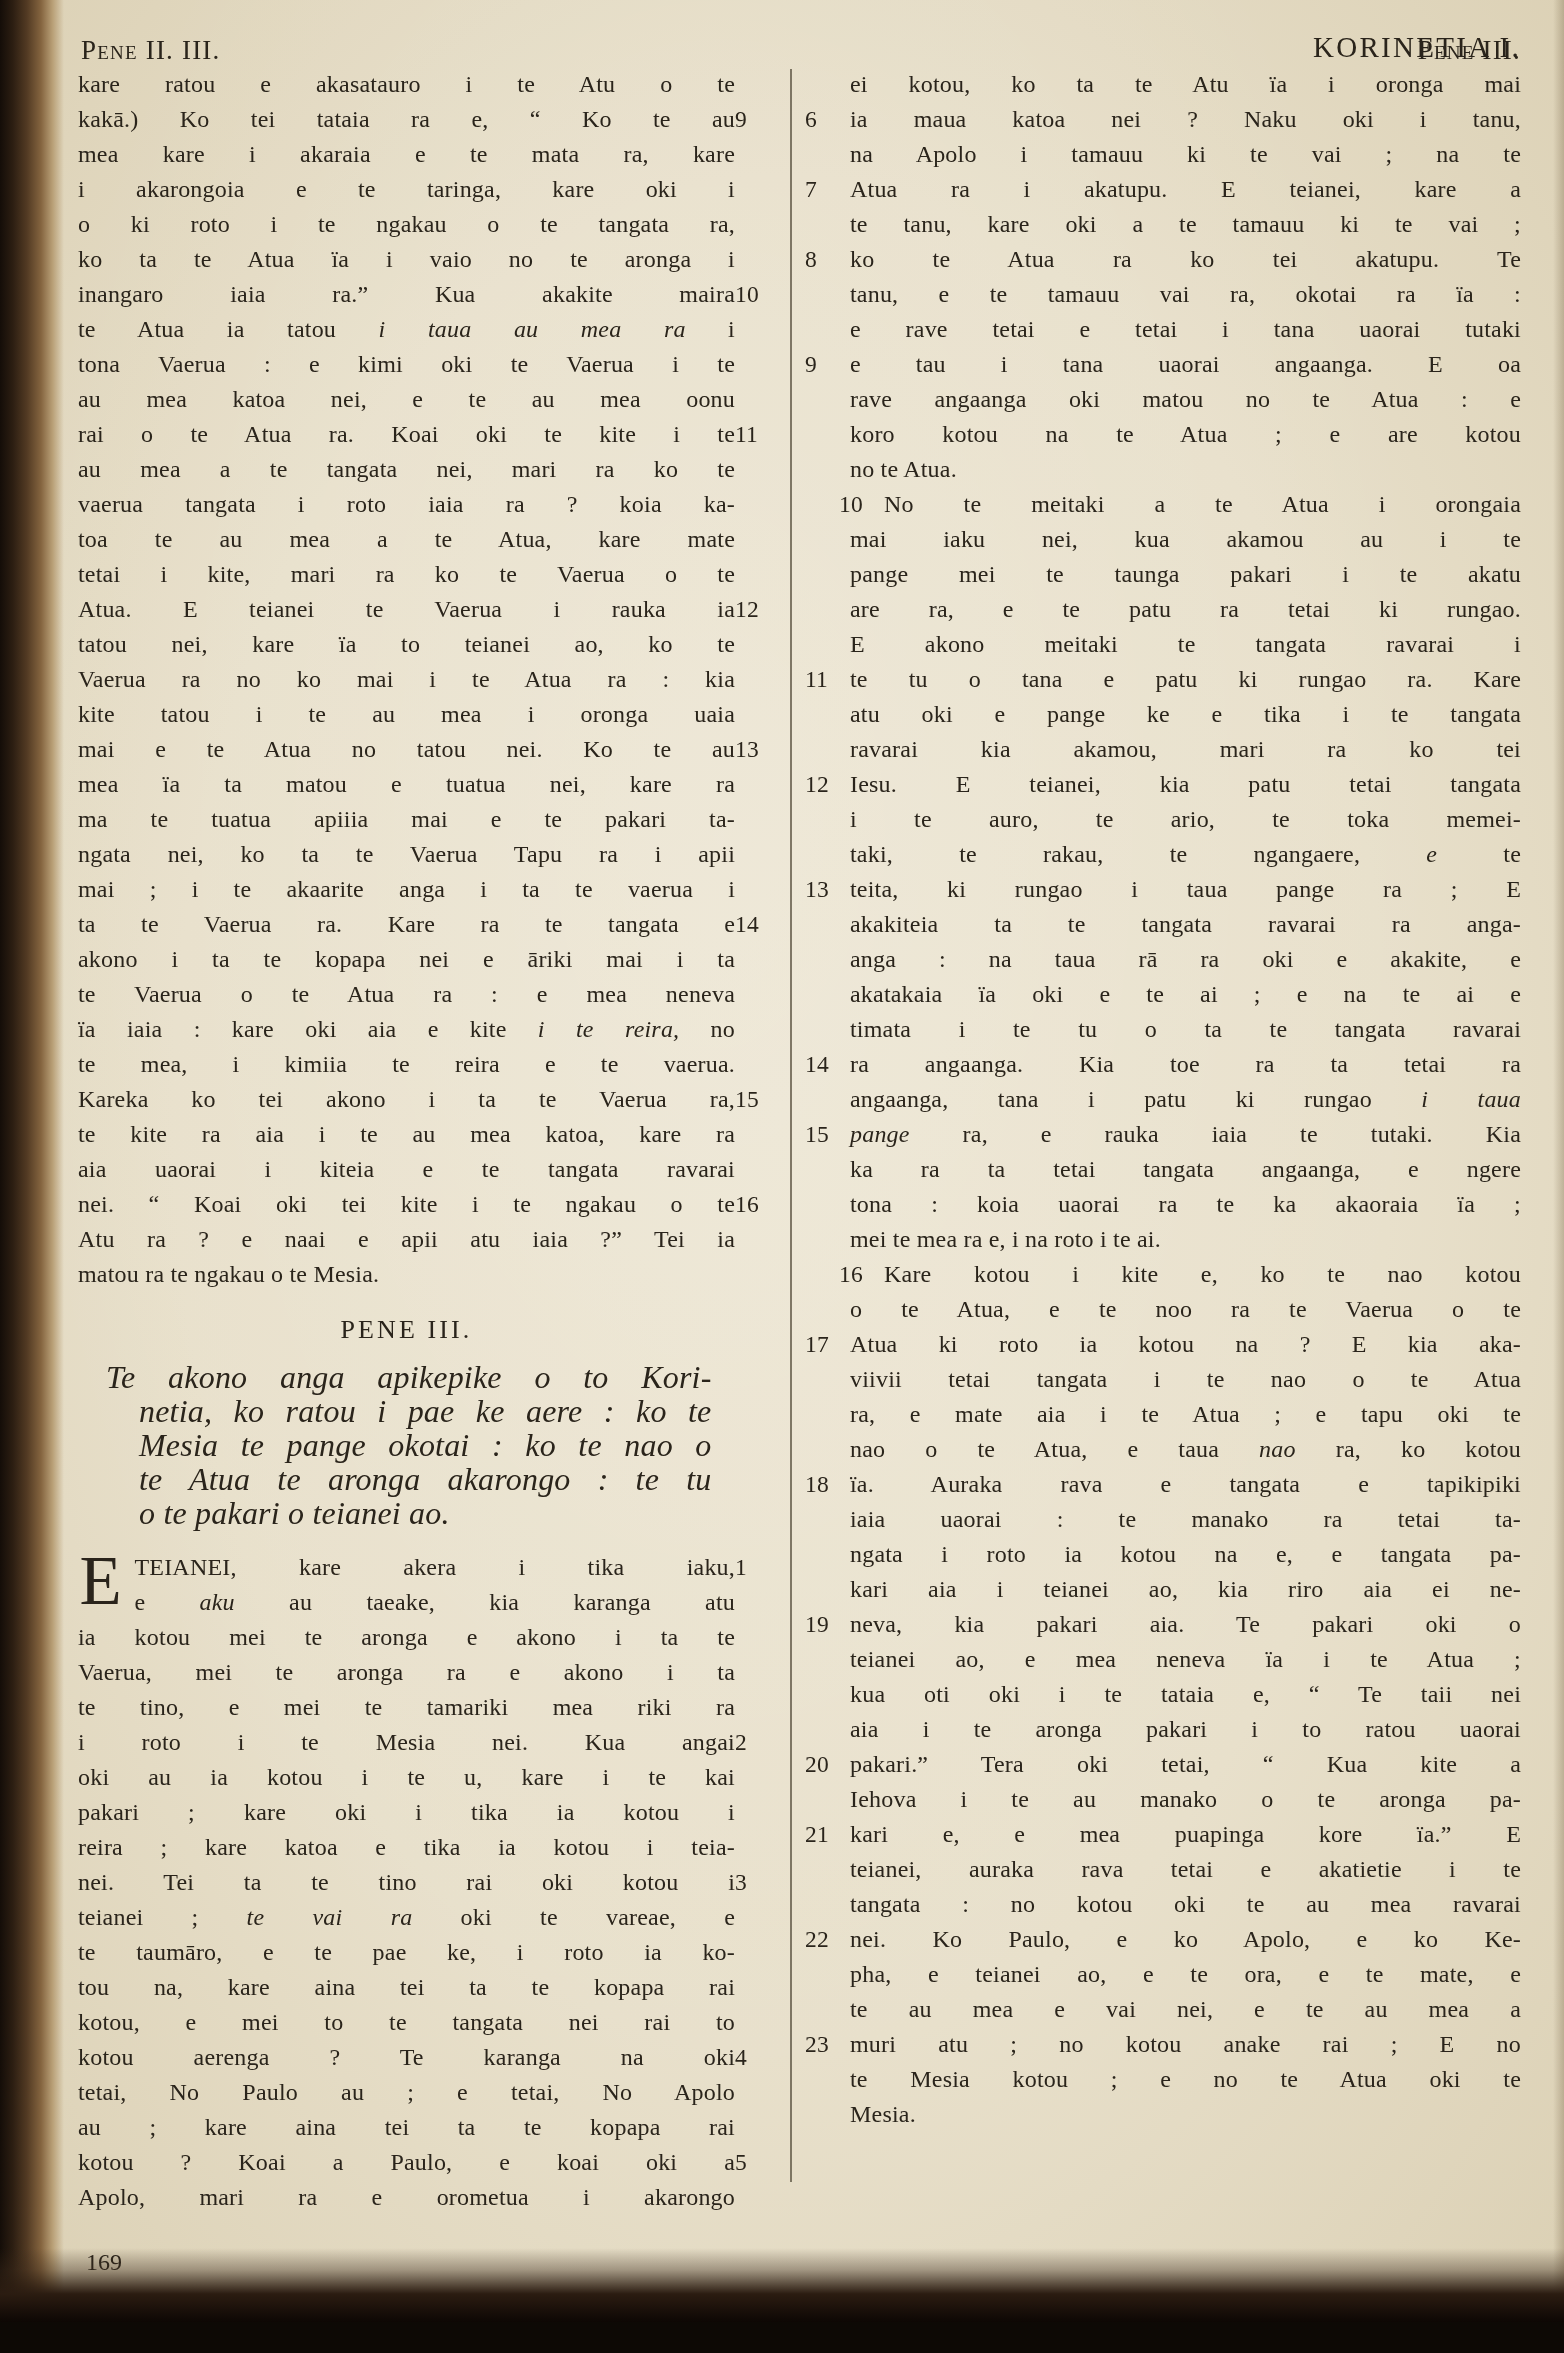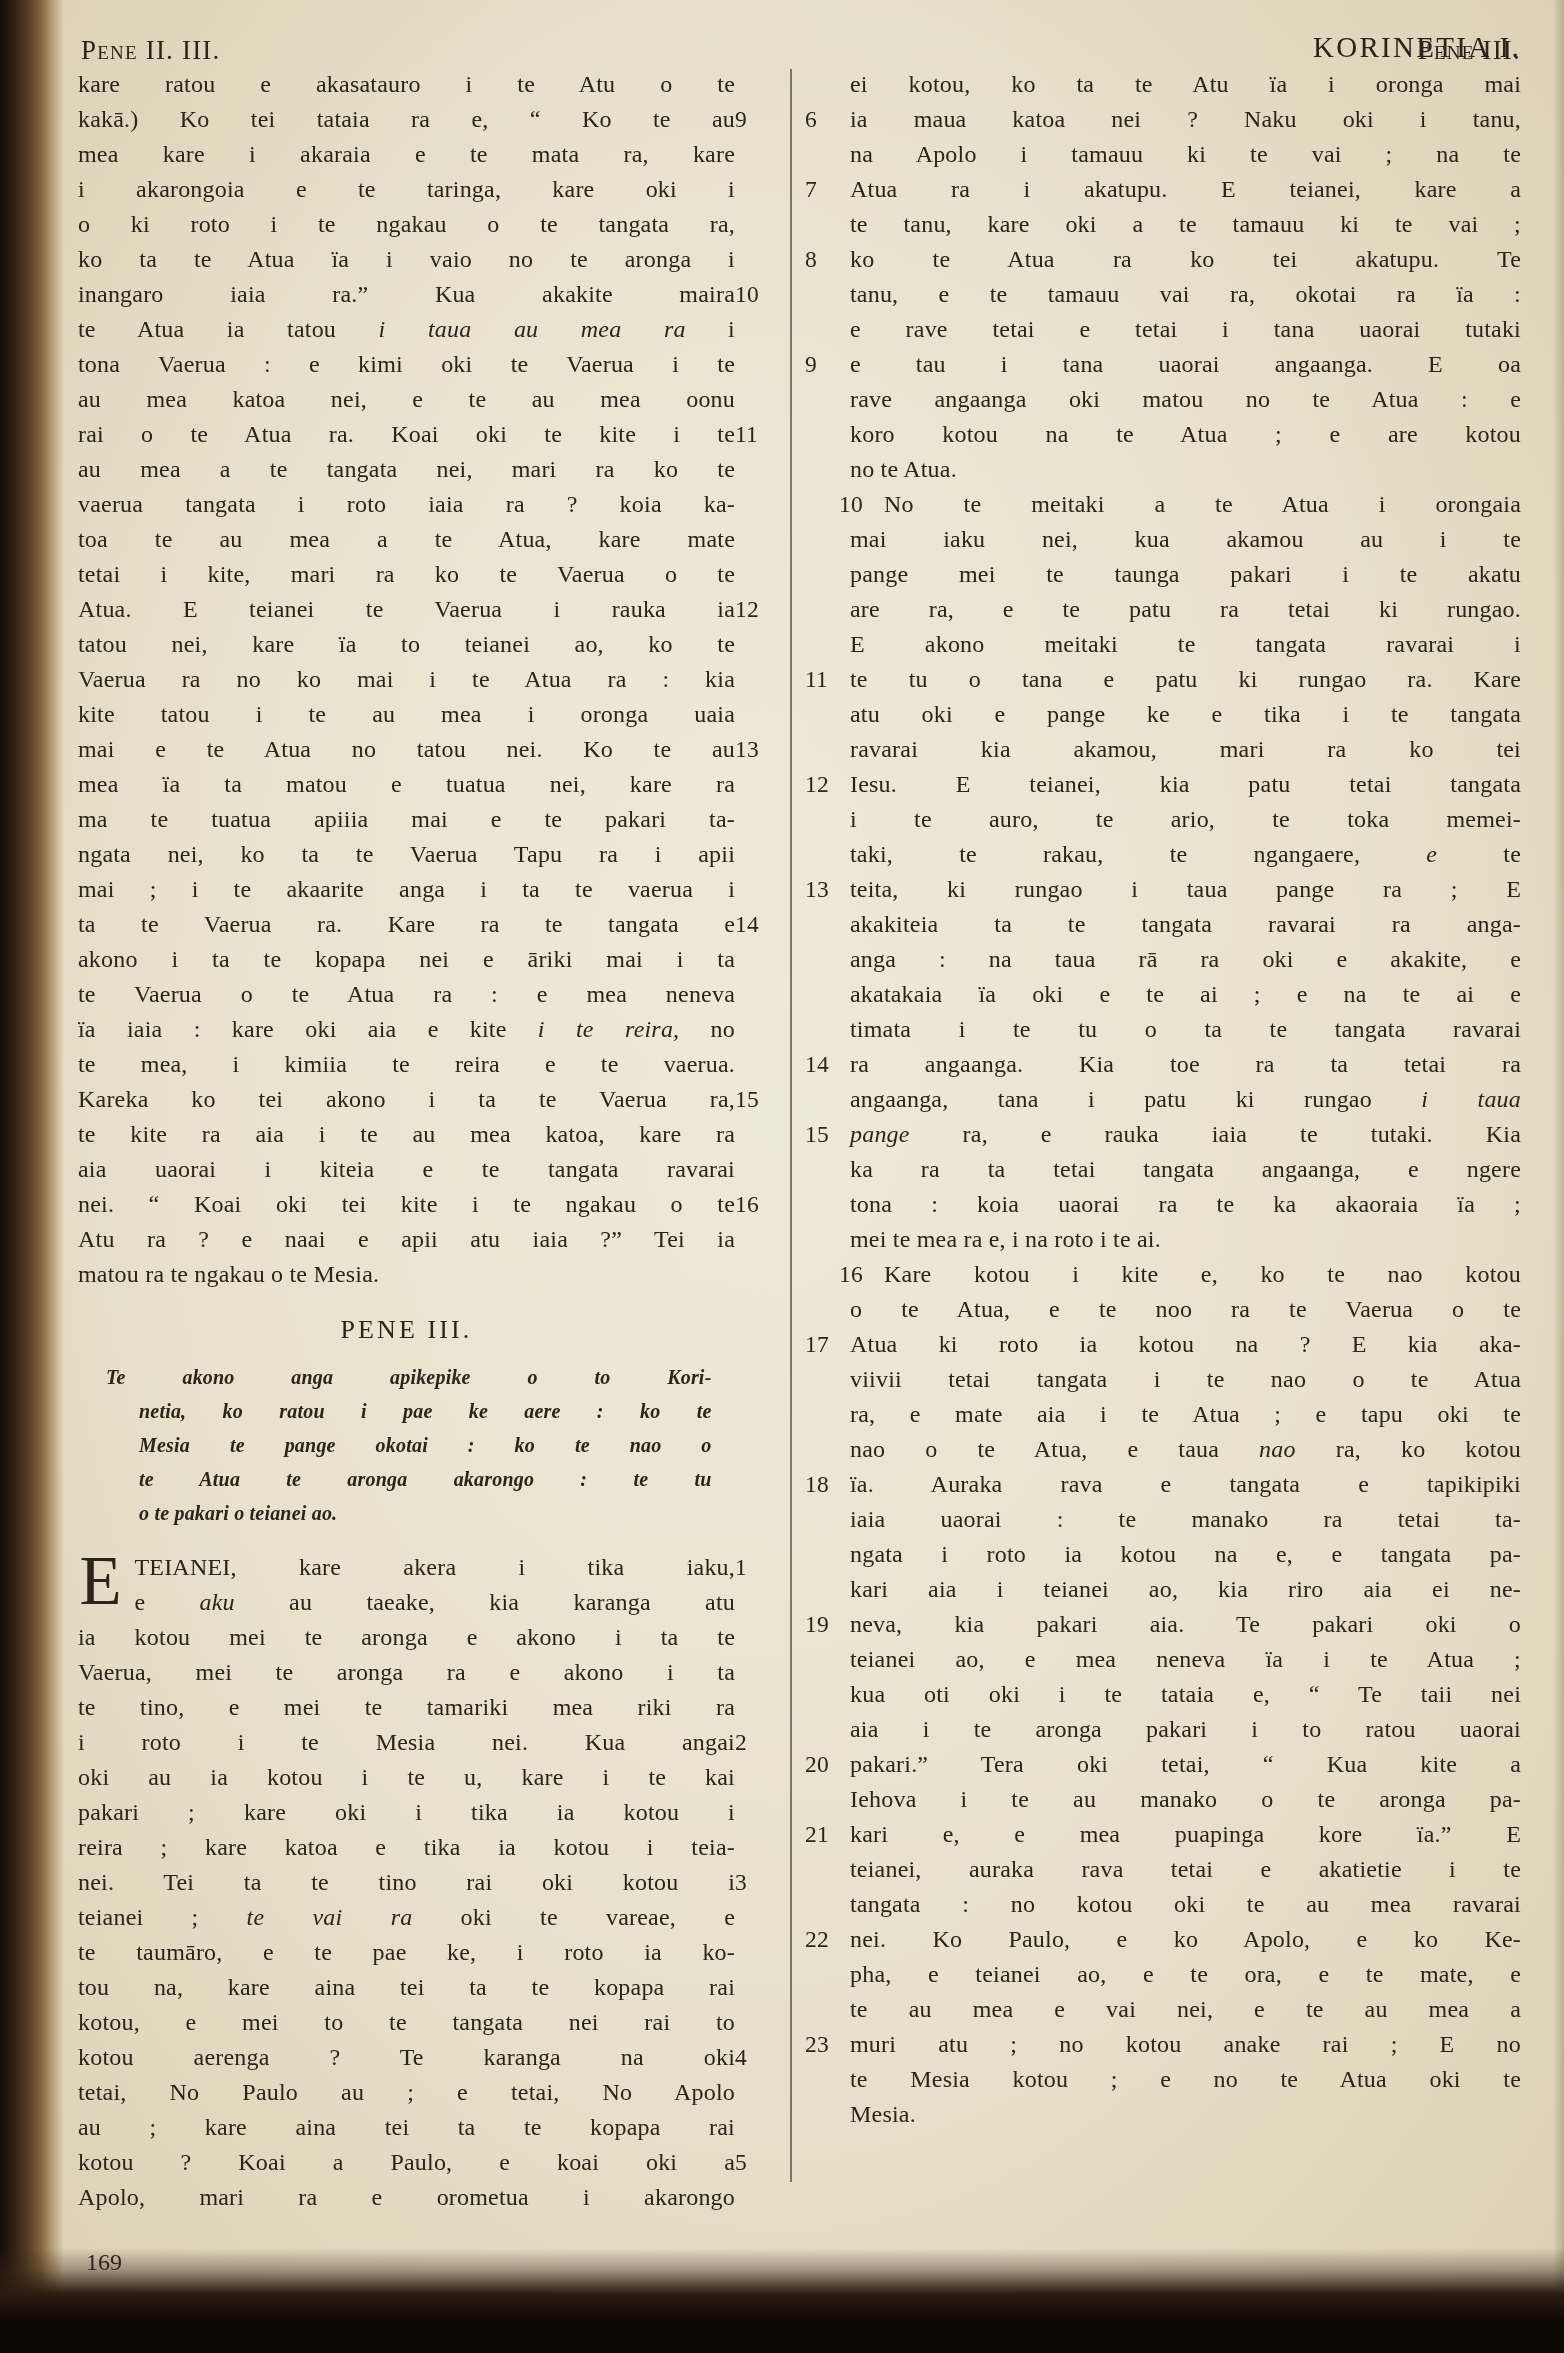--- a/index.html
+++ b/index.html
@@ -63,23 +63,22 @@
   .vnum { position: absolute; top: 0; font-size: 23.5px; line-height: inherit; }
   .numbers-right .vnum { left: 100%; width: 52px; text-align: right; }
   .numbers-left  .vnum { left: -45px; width: 39px; text-align: left; }
 
   .chapter-heading {
     text-align: center; font-size: 26px; letter-spacing: 3.1px;
     margin: 20.3px 0 12.5px 0; line-height: 35px;
   }
 
   .summary {
-    font-style: italic; font-size: 20px; line-height: 34px;
+    font-style: italic; font-size: 32px; line-height: 34px;
     margin: 3.1px 23.5px 20.3px 28px;
-    font-weight: bold;
   }
   .summary .line:not(:first-child) { padding-left: 33px; }
   .summary .line:last-child { text-align-last: left; -moz-text-align-last: left; }
 
   .text-block.has-dropcap { margin-top: 6.3px; }
   .dropcap {
     float: left; font-size: 69px; line-height: 59px;
     padding: 2.3px 12.5px 0 1.6px;
   }
 

